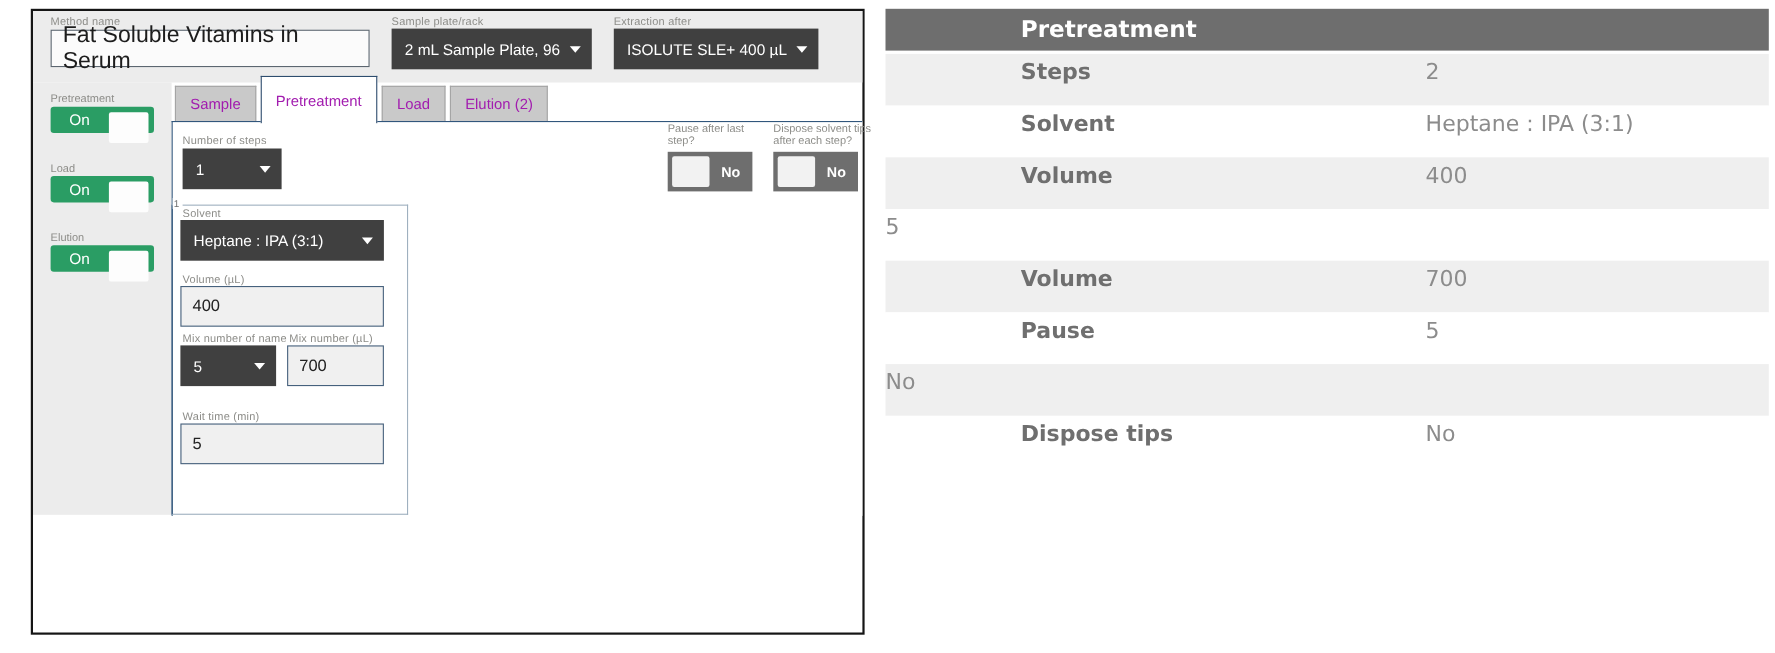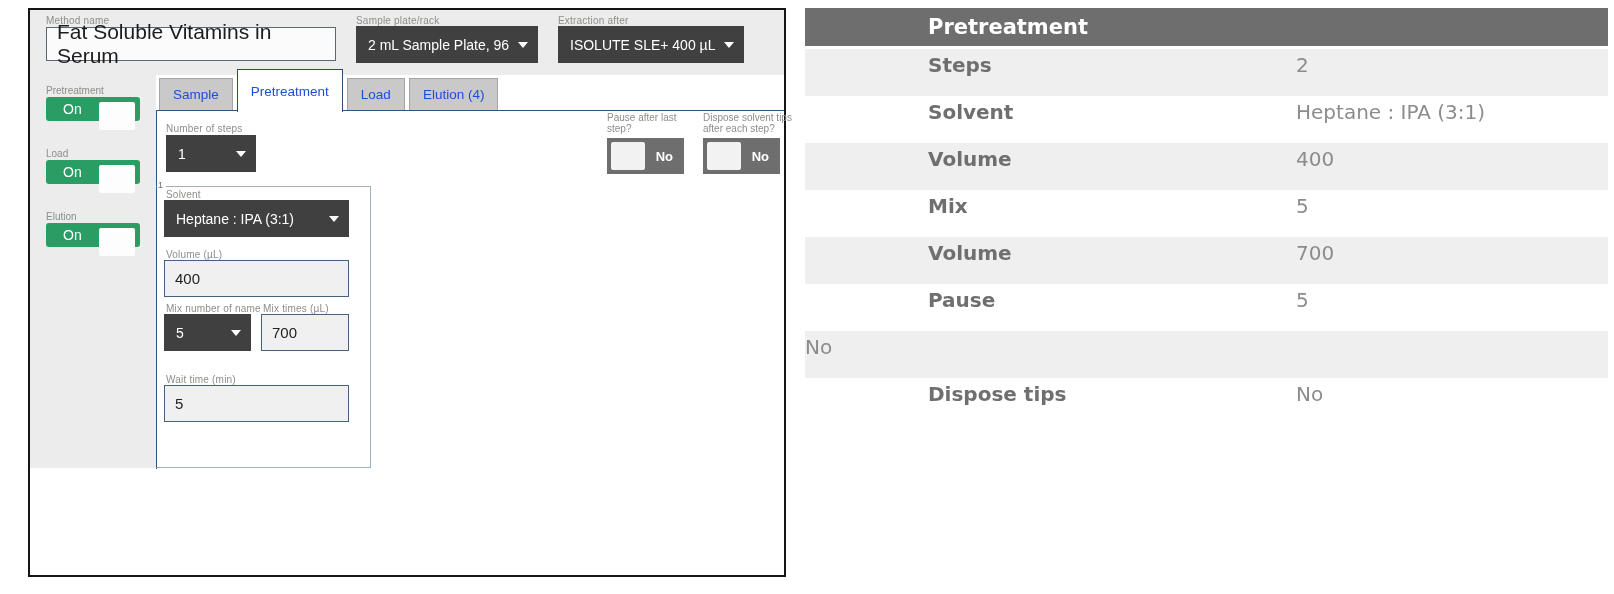--- a/index.html
+++ b/index.html
@@ -59,21 +59,21 @@
   }
   .toggle-small-label{
     position:absolute;font-size:10px;color:#8d8d89;line-height:11px;width:92px;
   }
   
   .tab-strip{
     position:absolute;left:126px;top:51px;height:49px;display:flex;align-items:flex-end;gap:4px;z-index:3;
   }
   .tab{
     box-sizing:border-box;height:32px;background:#c9c9c9;border:1px solid #a5a5a5;border-bottom:none;
-    display:flex;align-items:center;padding:0 13px;font-size:13.5px;color:#1d4ed8;cursor:pointer;white-space:nowrap;
+    display:flex;align-items:center;padding:0 13px;font-size:13.5px;color:#a21caf;cursor:pointer;white-space:nowrap;
   }
   .tab:first-child{margin-left:3px;}
   .tab.active{
     height:43px;margin-bottom:-2px;background:#ffffff;border:1px solid #2e4d6e;border-bottom:none;
     z-index:4;position:relative;
   }
   .tab-pane{
     position:absolute;left:126px;top:100px;right:0;height:358px;background:#ffffff;
     border-top:1px solid #31567c;border-left:1px solid #31567c;z-index:1;
   }
@@ -142,21 +142,21 @@
   <div class="side-toggle-label" style="left:16px;top:201px;">Elution</div>
   <div class="toggle-on" style="left:16px;top:213px;">
     <span class="t-text">On</span>
     <span class="knob"></span>
   </div>
 
   <div class="tab-strip">
     <div class="tab">Sample</div>
     <div class="tab active">Pretreatment</div>
     <div class="tab">Load</div>
-    <div class="tab">Elution (4)</div>
+    <div class="tab">Elution (2)</div>
   </div>
 
   <div class="tab-pane"></div>
 
   <div class="field-label panel-abs" style="left:136px;top:113px;">Number of steps</div>
   <div class="dropdown panel-abs" style="left:136px;top:125px;width:90px;height:37px;">
     <span class="dd-text">1</span>
     <span class="caret"></span>
   </div>
 
@@ -184,21 +184,21 @@
 
   <div class="field-label panel-abs" style="left:136px;top:239px;">Volume (µL)</div>
   <div class="grey-input panel-abs" style="left:134px;top:250px;width:185px;height:37px;">400</div>
 
   <div class="field-label panel-abs" style="left:136px;top:293px;">Mix number of name</div>
   <div class="dropdown panel-abs" style="left:134px;top:304px;width:87px;height:37px;">
     <span class="dd-text">5</span>
     <span class="caret"></span>
   </div>
 
-  <div class="field-label panel-abs" style="left:233px;top:293px;">Mix times (µL)</div>
+  <div class="field-label panel-abs" style="left:233px;top:293px;">Mix number (µL)</div>
   <div class="grey-input panel-abs" style="left:231px;top:304px;width:88px;height:37px;">700</div>
 
   <div class="field-label panel-abs" style="left:136px;top:364px;">Wait time (min)</div>
   <div class="grey-input panel-abs" style="left:134px;top:375px;width:185px;height:37px;">5</div>
 </div>
 
 <div class="summary">
   <div class="summary-header">Pretreatment</div>
 
   <div class="summary-row alt">
@@ -207,21 +207,20 @@
   </div>
   <div class="summary-row">
     <div class="s-label">Solvent</div>
     <div class="s-value">Heptane : IPA (3:1)</div>
   </div>
   <div class="summary-row alt">
     <div class="s-label">Volume</div>
     <div class="s-value">400</div>
   </div>
   <div class="summary-row">
-    <div class="s-label">Mix</div>
     <div class="s-value">5</div>
   </div>
   <div class="summary-row alt">
     <div class="s-label">Volume</div>
     <div class="s-value">700</div>
   </div>
   <div class="summary-row">
     <div class="s-label">Pause</div>
     <div class="s-value">5</div>
   </div>

